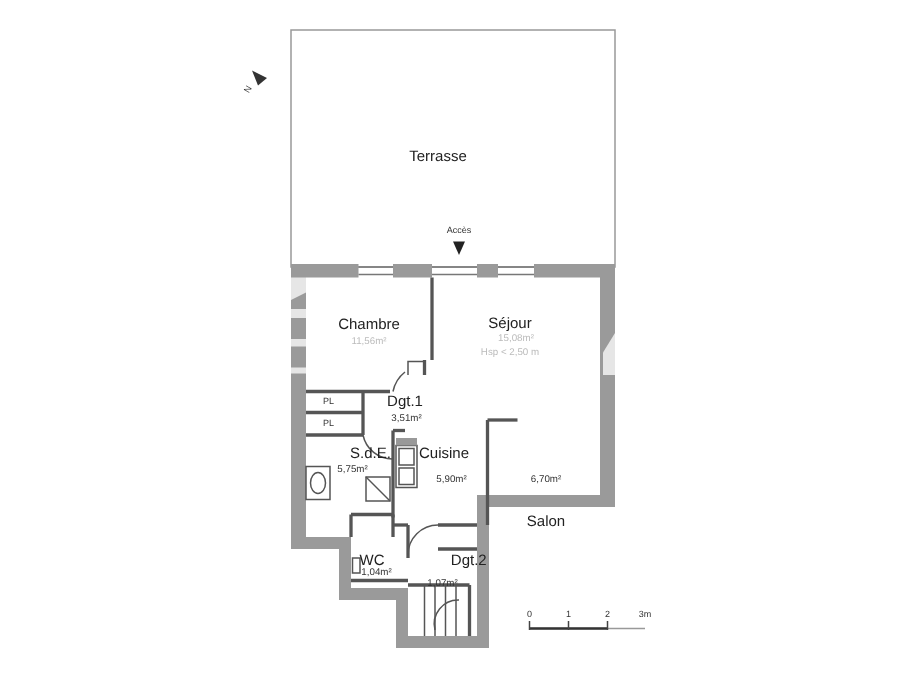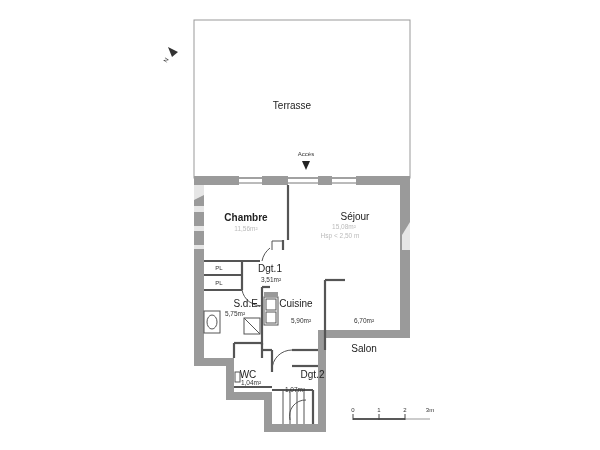--- a/index.html
+++ b/index.html
@@ -128,24 +128,24 @@
   <polygon points="302,161 310,161 306,170" fill="#222"></polygon>
 
   <polygon points="168,47 178,52 172,57" fill="#333"></polygon>
 </svg>
 
 <span class="lbl small" style="left:166px;top:60px;transform:translate(-50%,-50%) rotate(-60deg);">N</span>
 
 <span class="lbl room" style="left:292px;top:105px;">Terrasse</span>
 <span class="lbl small" style="left:306px;top:154px;">Accès</span>
 
-<span class="lbl room" style="left:246px;top:217px;font-weight:bold;">Chambre</span>
+<span class="lbl room" style="left:246px;top:217px;">Chambre</span>
 <span class="lbl area faint" style="left:246px;top:228px;">11,56m²</span>
 
-<span class="lbl room" style="left:340px;top:216px;margin-left:15px;">Séjour</span>
+<span class="lbl room" style="left:340px;top:216px;">Séjour</span>
 <span class="lbl area faint" style="left:344px;top:226px;">15,08m²</span>
 <span class="lbl area faint" style="left:340px;top:235px;">Hsp &lt; 2,50 m</span>
 
 <span class="lbl small" style="left:219px;top:268px;">PL</span>
 <span class="lbl small" style="left:219px;top:283px;">PL</span>
 
 <span class="lbl room" style="left:270px;top:268px;text-align:right;">Dgt.1</span>
 <span class="lbl area" style="left:271px;top:279px;">3,51m²</span>
 
 <span class="lbl room" style="left:235px;top:303px;margin-left:12px;">S.d.E.</span>

